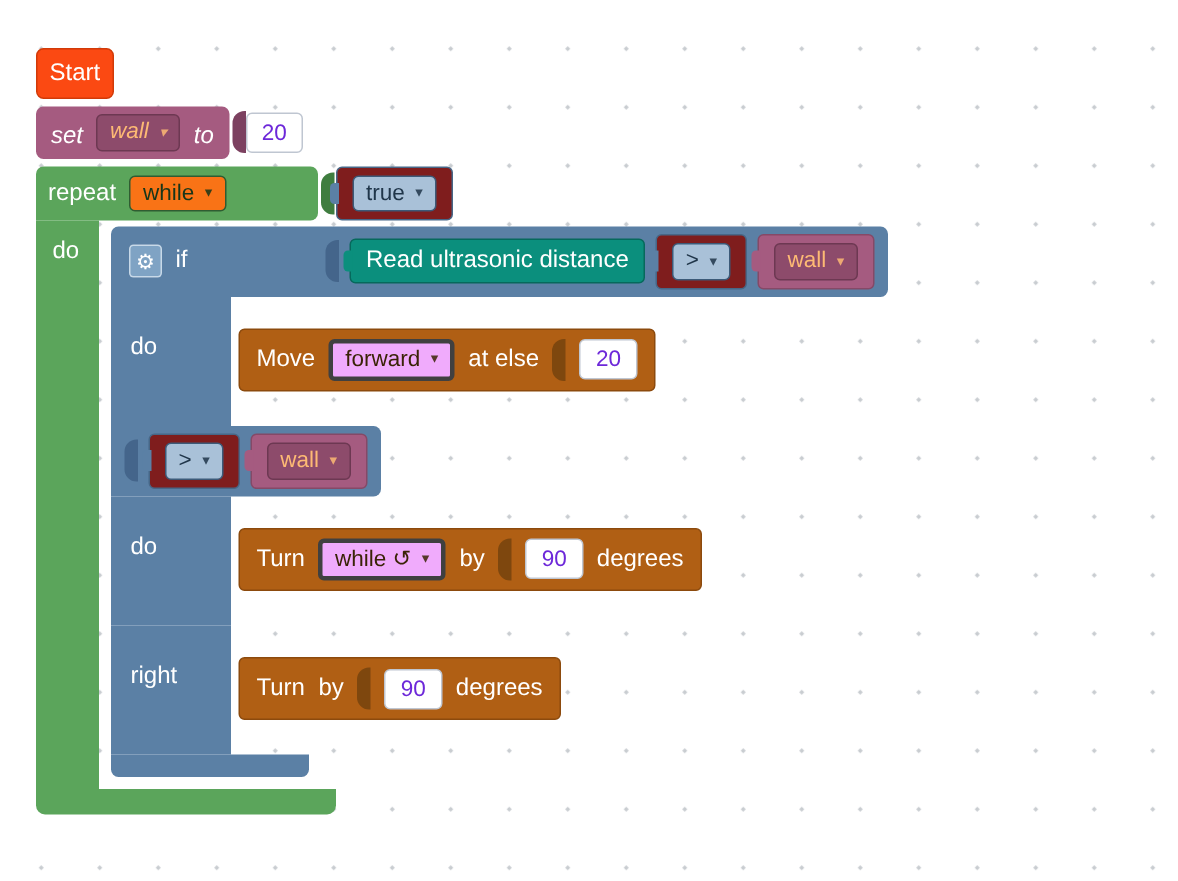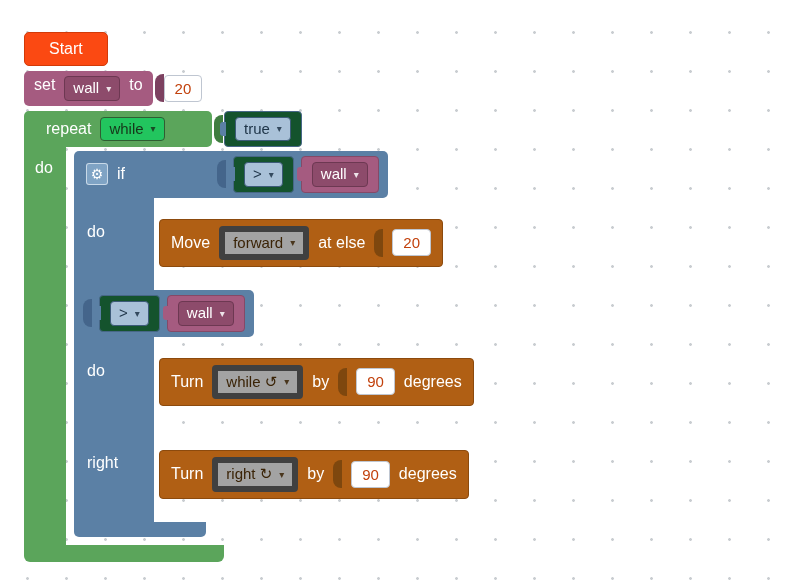--- a/index.html
+++ b/index.html
@@ -13,64 +13,64 @@
     background-position:8px 13px;
   }
   .canvas { position:absolute; left:24px; top:32px; }
   .lbl { color:#fff; font-size:16px; line-height:1.15; white-space:nowrap; }
   .row { display:flex; align-items:center; }
 
   
   .start-block {
     display:inline-block; width:max-content;
     background:#fb4912; border:1px solid #d23a08; border-radius:5px;
-    color:#fff; font-size:16px; padding:7px 24px; margin-bottom:5px;
+    color:#fff; font-size:16px; padding:7px 8px; margin-bottom:5px;
   }
 
   
   .dd { display:inline-flex; align-items:center; border-radius:4px; padding:3px 8px;
         font-size:15px; line-height:1.1; white-space:nowrap; }
   .dd::after { content:"▾"; font-size:10px; margin-left:7px; opacity:.85; }
-  .dd-pink  { background:#8d4b6b; color:#ffffff; border:1px solid #6d3852; }
-  .dd-green { background:#22c55e; color:#17361a; border:1px solid #2f5d32; }
+  .dd-pink  { background:#8d4b6b; color:#fdba74; border:1px solid #6d3852; }
+  .dd-green { background:#f97316; color:#17361a; border:1px solid #2f5d32; }
   .dd-blue  { background:#a9c1d8; color:#20364a; border:1px solid #3c5a78; }
   .dd-teal  { background:#5cb8ac; color:#07332c; border:1px solid #0a665a; }
-  .dd-tan   { background:#a3a3a3; color:#3a2306; border:6px solid #404040; }
+  .dd-tan   { background:#f0abfc; color:#3a2306; border:3px solid #404040; }
 
   
   .num { background:#ffffff; border:1px solid #bfc6d1; border-radius:4px;
-         padding:4px 10px; font-size:15px; color:#c2410c; min-width:26px; text-align:center; }
+         padding:4px 10px; font-size:15px; color:#6d28d9; min-width:26px; text-align:center; }
 
   
   .socket { display:inline-block; width:9px; height:28px; border-radius:8px 0 0 8px; flex:0 0 auto; }
   .sk-pink  { background:#7c4160; }
   .sk-green { background:#3f7d3f; }
   .sk-blue  { background:#44658b; }
   .sk-brown { background:#7e470e; }
 
   
   .vblock { position:relative; display:inline-flex; align-items:center; gap:8px;
             border-radius:4px; padding:5px 10px; margin-left:1px;
             color:#fff; font-size:16px; white-space:nowrap; }
   .vblock::before { content:""; position:absolute; left:-5px; top:50%;
             transform:translateY(-50%); width:6px; height:14px;
             border-radius:3px 0 0 3px; background:var(--c); }
   .v-teal { background:#0b8f7d; --c:#0b8f7d; border:1px solid #06695c; }
-  .v-blue { background:#14532d; --c:#5b80a5; border:1px solid #476787; }
+  .v-blue { background:#7f1d1d; --c:#5b80a5; border:1px solid #476787; }
   .v-pink { background:#a55b80; --c:#a55b80; border:1px solid #854967; }
 
   
   .set-row { margin-bottom:5px; }
-  .pink-part { display:flex; align-items:flex-start; gap:9px; background:#a55b80;
-               border-radius:5px; padding:5px 10px; margin-right:2px; }
+  .pink-part { display:flex; align-items:flex-end; gap:9px; background:#a55b80;
+               border-radius:5px; padding:5px 10px; margin-right:2px;font-style:italic; }
 
   
   .repeat-header { margin-bottom:0; }
   .green-part { display:flex; align-items:center; gap:9px; background:#5ba55b;
-                border-radius:5px 5px 5px 0; padding:6px 22px; margin-right:2px; min-width:188px; }
+                border-radius:5px 5px 5px 0; padding:6px 8px; margin-right:2px; min-width:188px; }
   .repeat-body { display:flex; }
   .green-col { width:42px; flex:0 0 auto; background:#5ba55b; }
   .green-col .lbl { display:block; padding:12px 0 0 11px; }
   .repeat-content { margin-left:8px; padding:4px 0 8px; }
   .repeat-footer { width:200px; height:17px; background:#5ba55b; border-radius:0 0 6px 6px; }
 
   
   .if-block { display:inline-block; }
   .if-row { display:flex; align-items:center; }
   .if-header { background:#5b80a5; padding:5px 9px; min-height:44px; width:max-content; gap:6px; }
@@ -133,20 +133,23 @@
           
           <div class="if-block">
 
             
             <div class="if-row if-header first">
               <div class="head-left">
                 <span class="gear">⚙</span>
                 <span class="lbl">if</span>
               </div>
               <span class="socket sk-blue"></span>
+              <div class="vblock v-teal">
+                <span>Read ultrasonic distance</span>
+              </div>
               <div class="vblock v-blue">
                 <span class="dd dd-blue">&gt;</span>
               </div>
               <div class="vblock v-pink">
                 <span class="dd dd-pink">wall</span>
               </div>
             </div>
 
             
             <div class="if-row if-stmt">
@@ -193,21 +196,20 @@
             </div>
 
             
             <div class="if-row if-stmt">
               <div class="blue-col">
                 <span class="lbl">right</span>
               </div>
               <div class="stmt-content">
                 <div class="stmt">
                   <span>Turn</span>
-                  <span class="dd dd-tan">right ↻</span>
                   <span>by</span>
                   <span class="socket sk-brown"></span>
                   <span class="num">90</span>
                   <span>degrees</span>
                 </div>
               </div>
             </div>
 
             <div class="if-footer"></div>
           </div>

